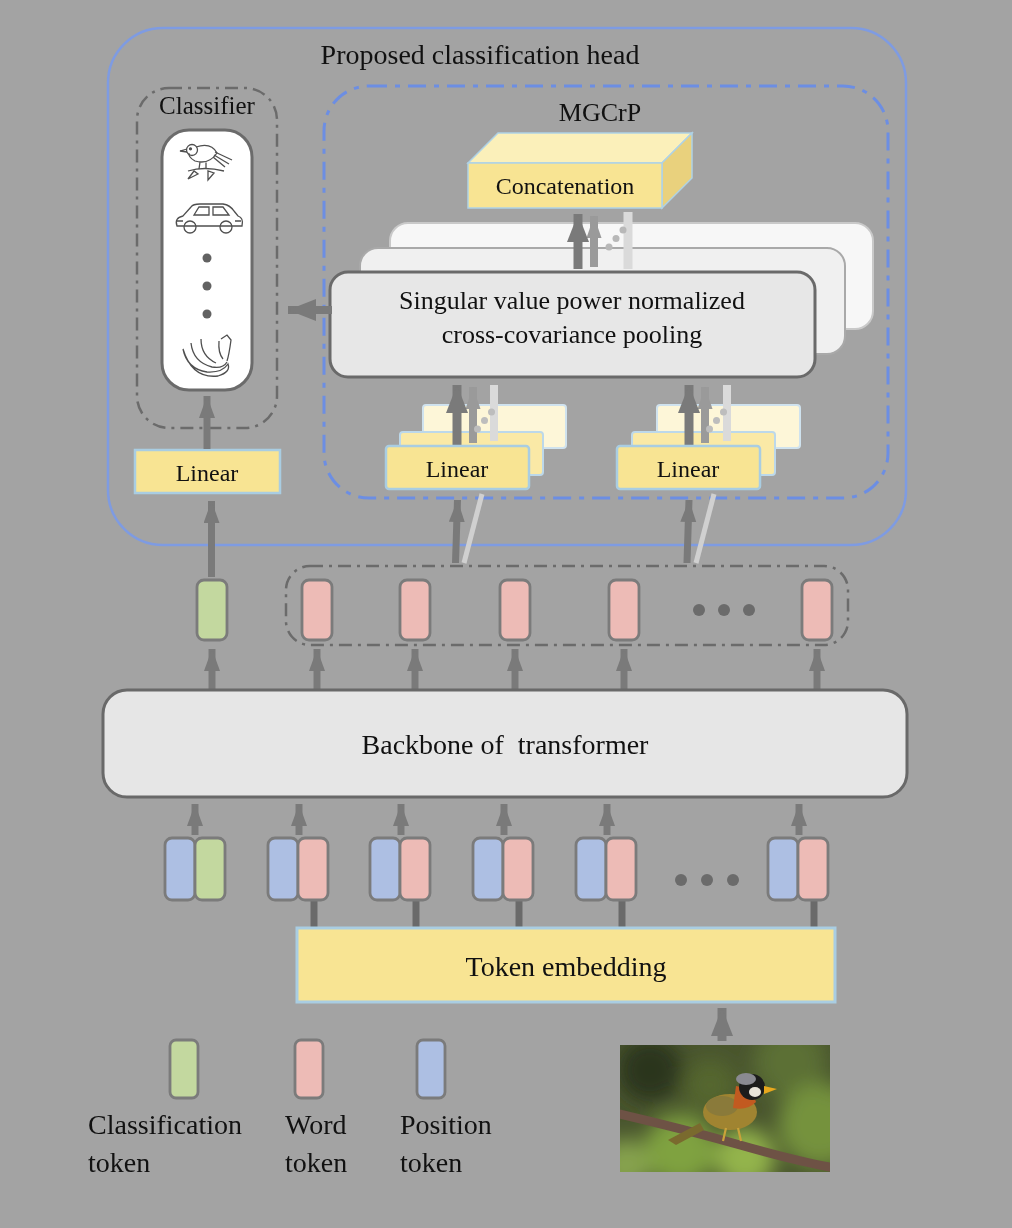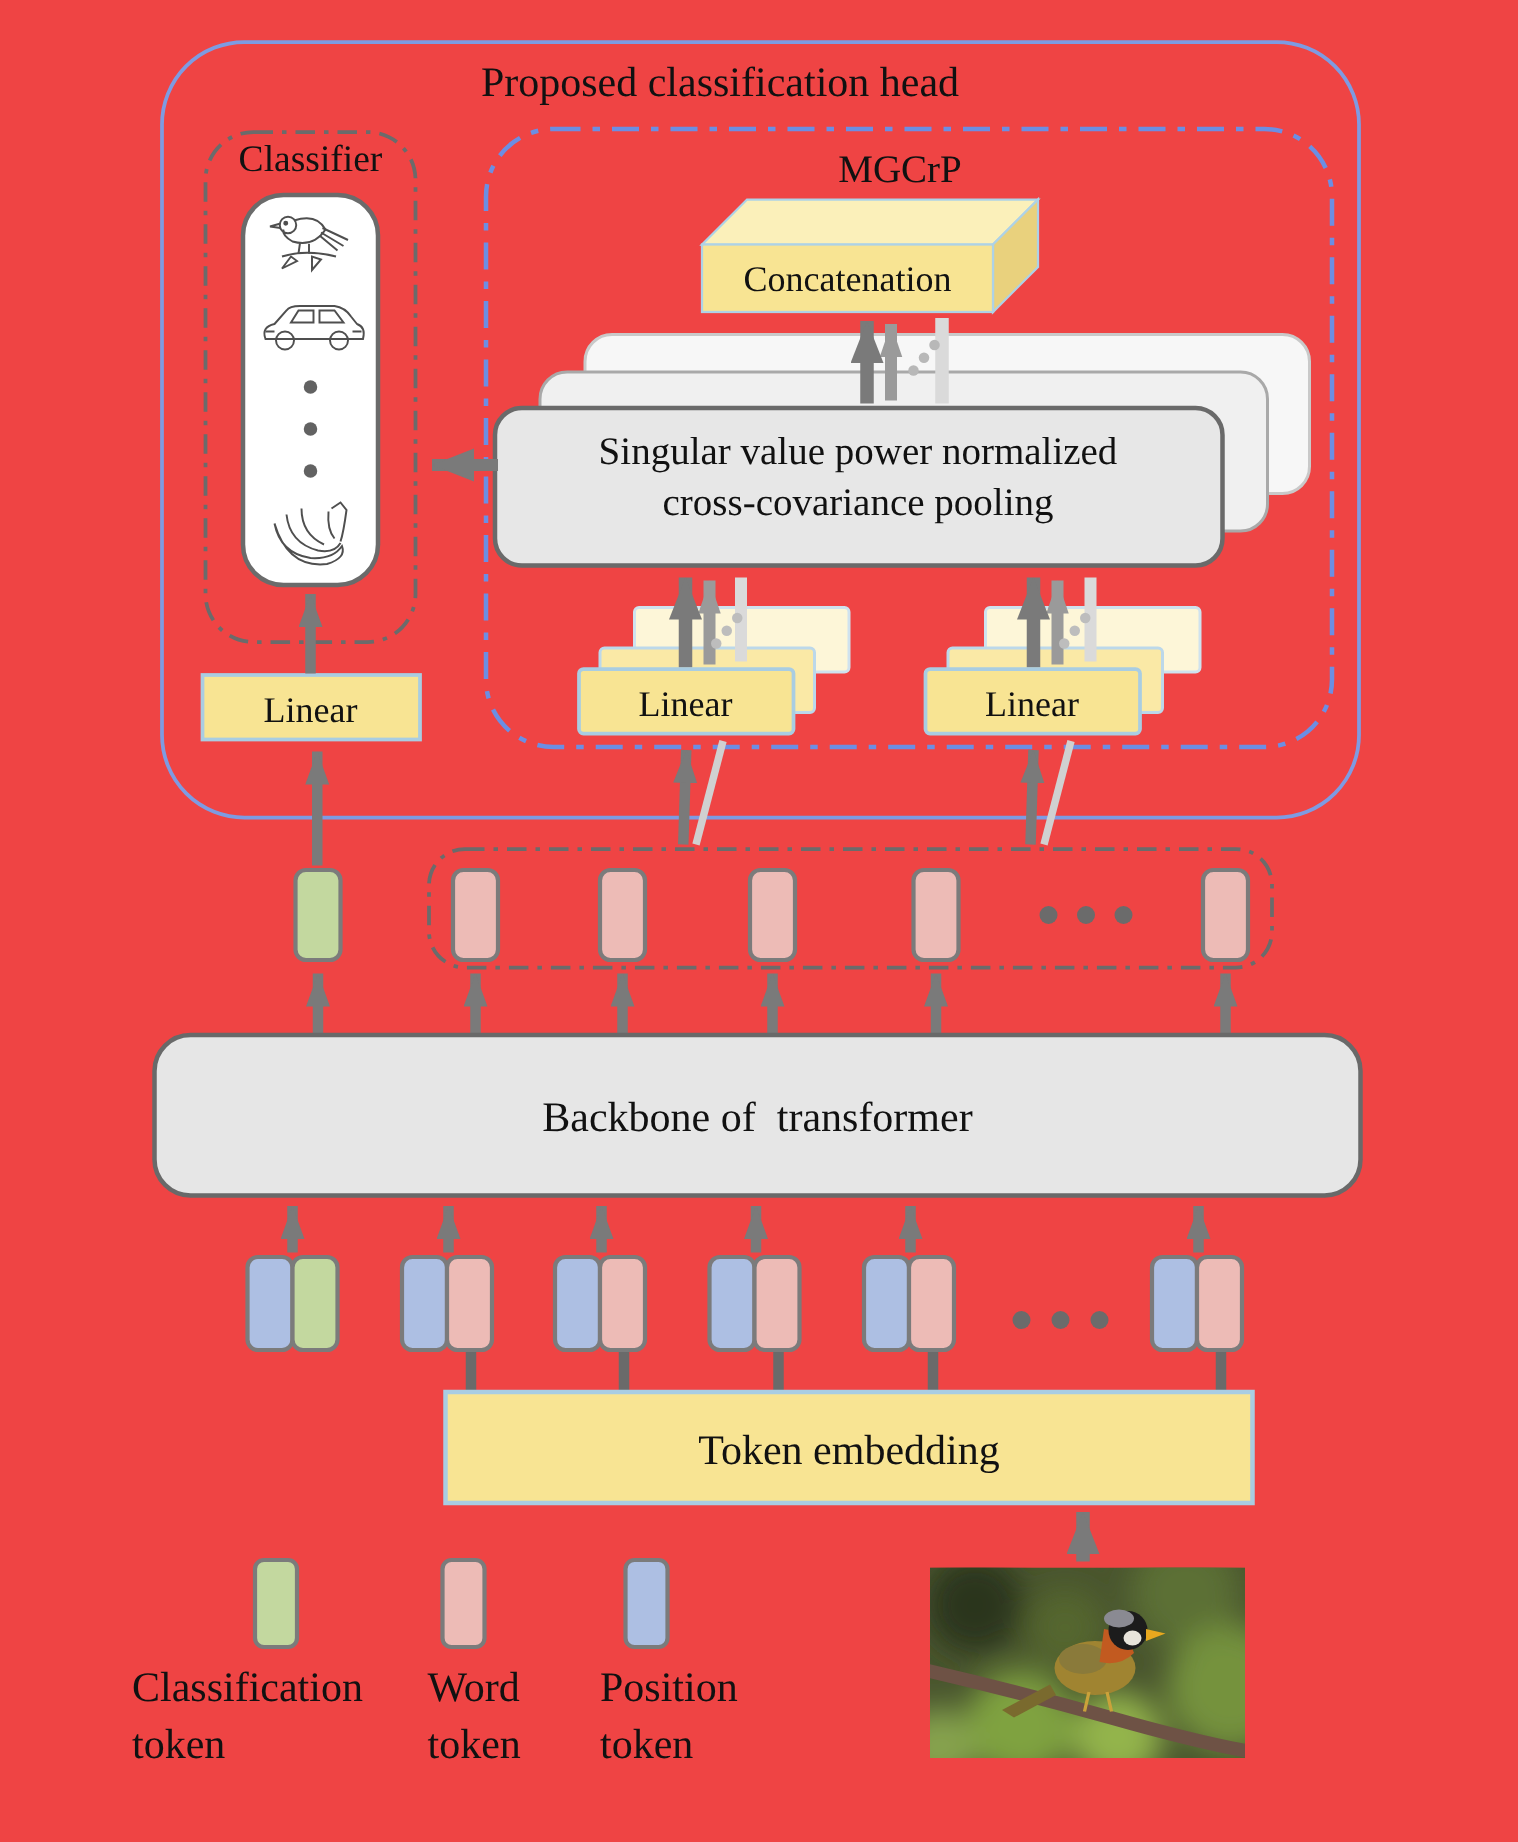--- a/index.html
+++ b/index.html
@@ -1,16 +1,16 @@
 <!DOCTYPE html>
 <html><head>
 <meta charset="utf-8">
 <style>
   html,body{margin:0;padding:0;background:#ffffff;}
-  .stage{position:relative;width:1012px;height:1228px;background:#ef4444;overflow:hidden;}
+  .stage{position:relative;width:1012px;height:1228px;background:#a3a3a3;overflow:hidden;}
   svg{display:block;}
   text{font-family:"Liberation Serif","DejaVu Serif",serif;fill:#111111;}
   .t-center{text-anchor:middle;}
   .t-left{text-anchor:start;}
   .pre{white-space:pre;}
 </style>
 </head>
 <body>
 
 <div class="stage">

